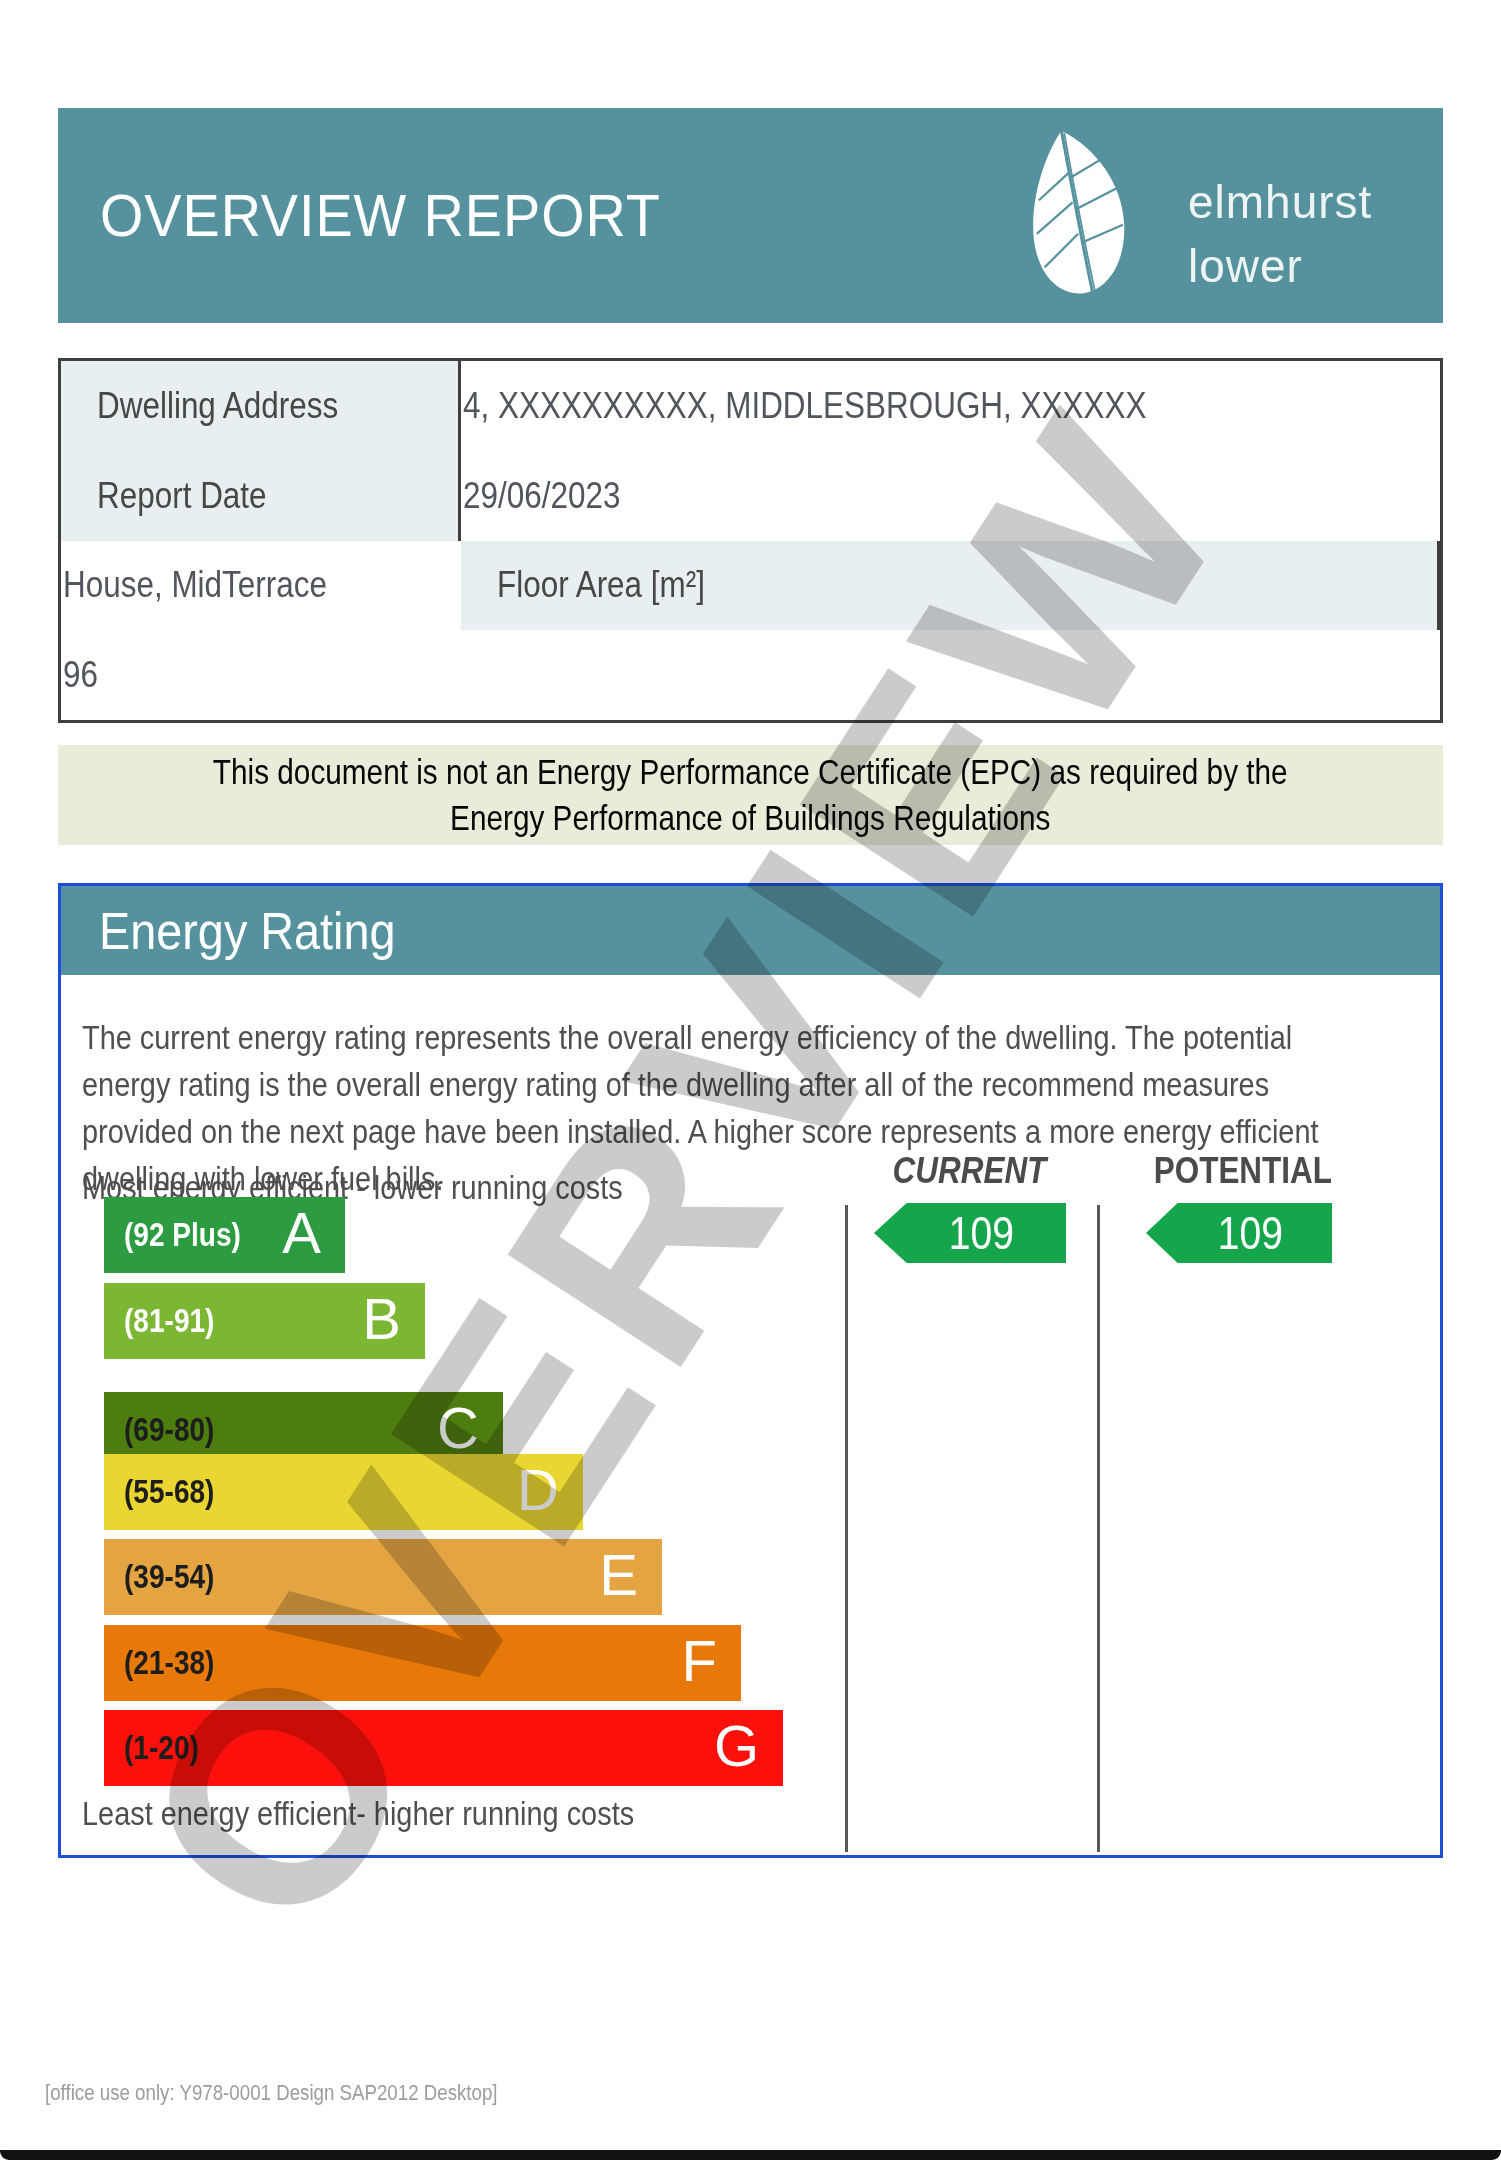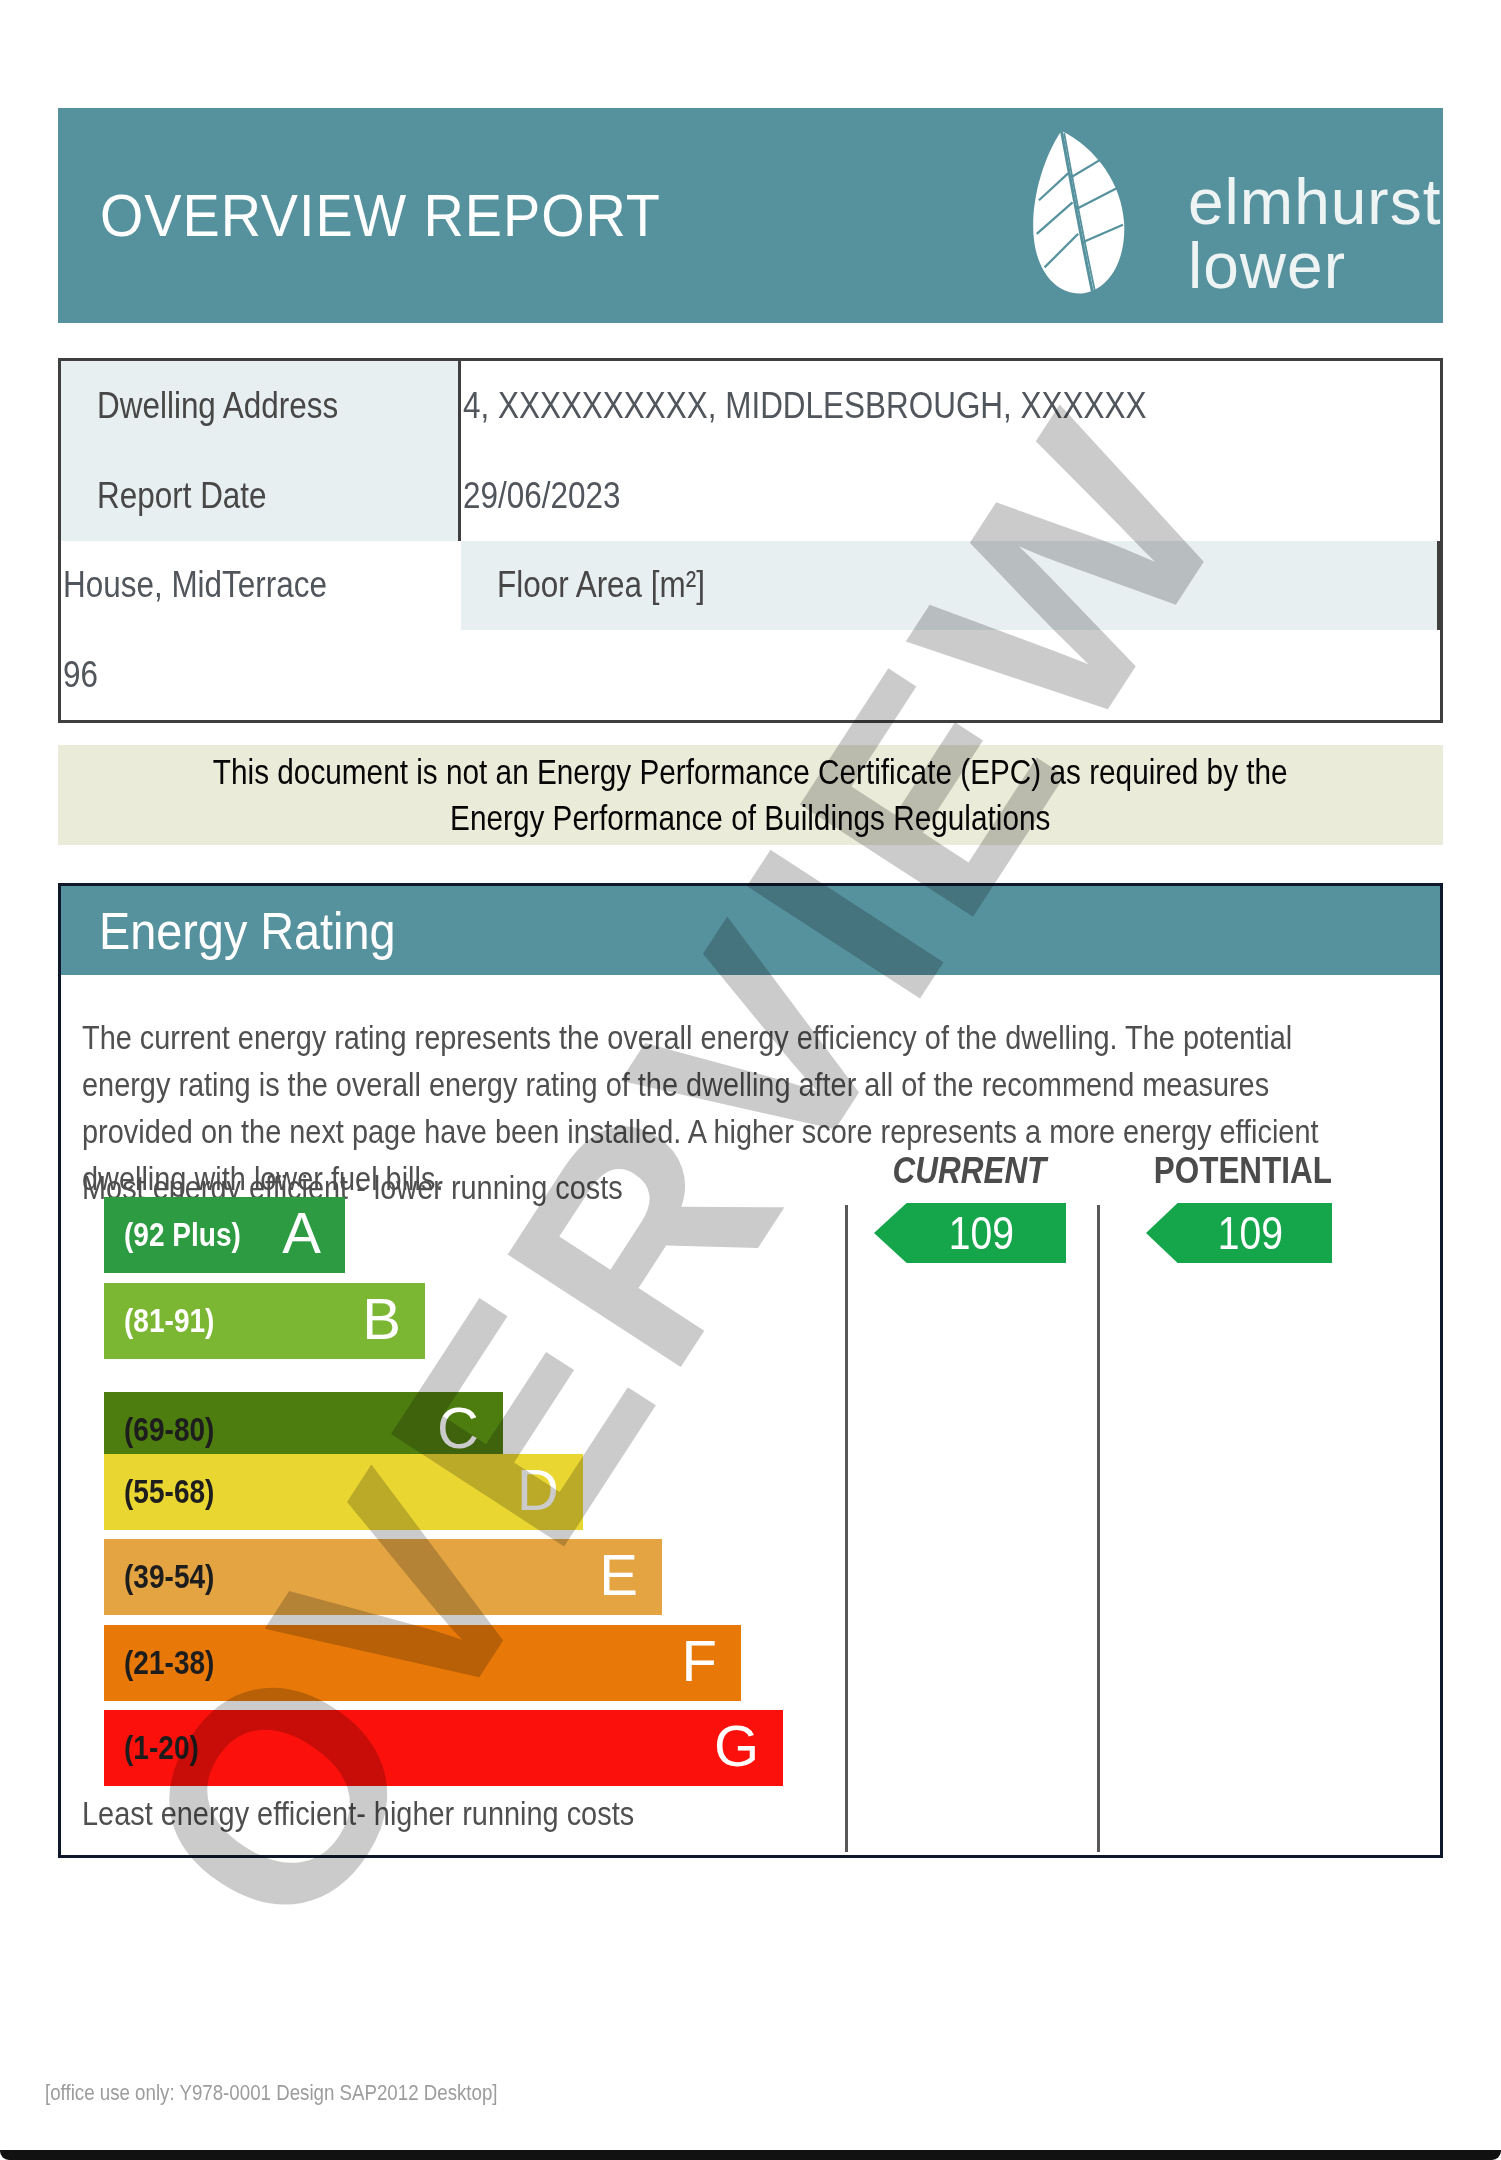--- a/index.html
+++ b/index.html
@@ -11,38 +11,38 @@
   .cxc{display:inline-block;transform:scaleX(.85);transform-origin:center;white-space:nowrap;}
   .cxblock{transform:scaleX(.85);transform-origin:0 0;width:117.6%;}
 
   
   .header{position:absolute;left:58px;top:108px;width:1385px;height:215px;background:#56929e;}
   .header-title{position:absolute;left:42px;top:0;height:100%;display:flex;align-items:center;
                 color:#ffffff;font-size:60px;letter-spacing:1px;}
   .header-title span{display:inline-block;transform:scaleX(.93);transform-origin:0 50%;white-space:nowrap;}
   .logo{position:absolute;left:972px;top:18px;width:400px;height:180px;}
   .logo-leaf{position:absolute;left:0;top:2px;}
-  .logo-text{position:absolute;left:158px;top:44px;color:#eef4f4;font-size:64px;line-height:64px;letter-spacing:1px;}
+  .logo-text{position:absolute;left:158px;top:44px;color:#eef4f4;font-size:46px;line-height:64px;letter-spacing:1px;}
 
   
   .info-table{position:absolute;left:58px;top:358px;width:1385px;height:365px;box-sizing:border-box;
               border:3px solid #3f3f3f;display:grid;grid-template-columns:400px 1fr;
               grid-template-rows:repeat(4,1fr);}
   .info-label{background:#e8eff1;border-right:3px solid #3f3f3f;display:flex;align-items:center;
               padding-left:36px;font-size:37px;color:#474747;}
   .info-value{display:flex;align-items:center;padding-left:2px;font-size:37px;color:#51565c;}
 
   
   .notice{position:absolute;left:58px;top:745px;width:1385px;height:100px;background:#eaebd9;
           display:flex;align-items:center;justify-content:center;text-align:center;}
   .notice-text{font-size:35px;line-height:46px;color:#060606;white-space:pre-line;}
 
   
   .rating-box{position:absolute;left:58px;top:883px;width:1385px;height:975px;box-sizing:border-box;
-              border:3px solid #0f172a;background:#ffffff;}
+              border:3px solid #1d4ed8;background:#ffffff;}
   .rating-header{position:absolute;left:0;top:0;width:100%;height:89px;background:#56929e;
                  display:flex;align-items:center;}
   .rating-title{color:#ffffff;font-size:52px;margin-left:38px;}
   .rating-title span{display:inline-block;transform:scaleX(.9);transform-origin:0 50%;white-space:nowrap;}
   .rating-desc{position:absolute;left:21px;top:128px;width:1560px;font-size:34px;line-height:47px;
                color:#4f4f4f;white-space:pre-line;}
   .scale-top-label{position:absolute;left:21px;top:266px;font-size:34px;color:#4f4f4f;margin-top:16px;}
   .col-header{position:absolute;top:264px;width:300px;text-align:center;font-size:37px;font-weight:bold;color:#4b4b4b;}
   .col-header.current{left:758px;font-style:italic;}
   .col-header.potential{left:1032px;}

